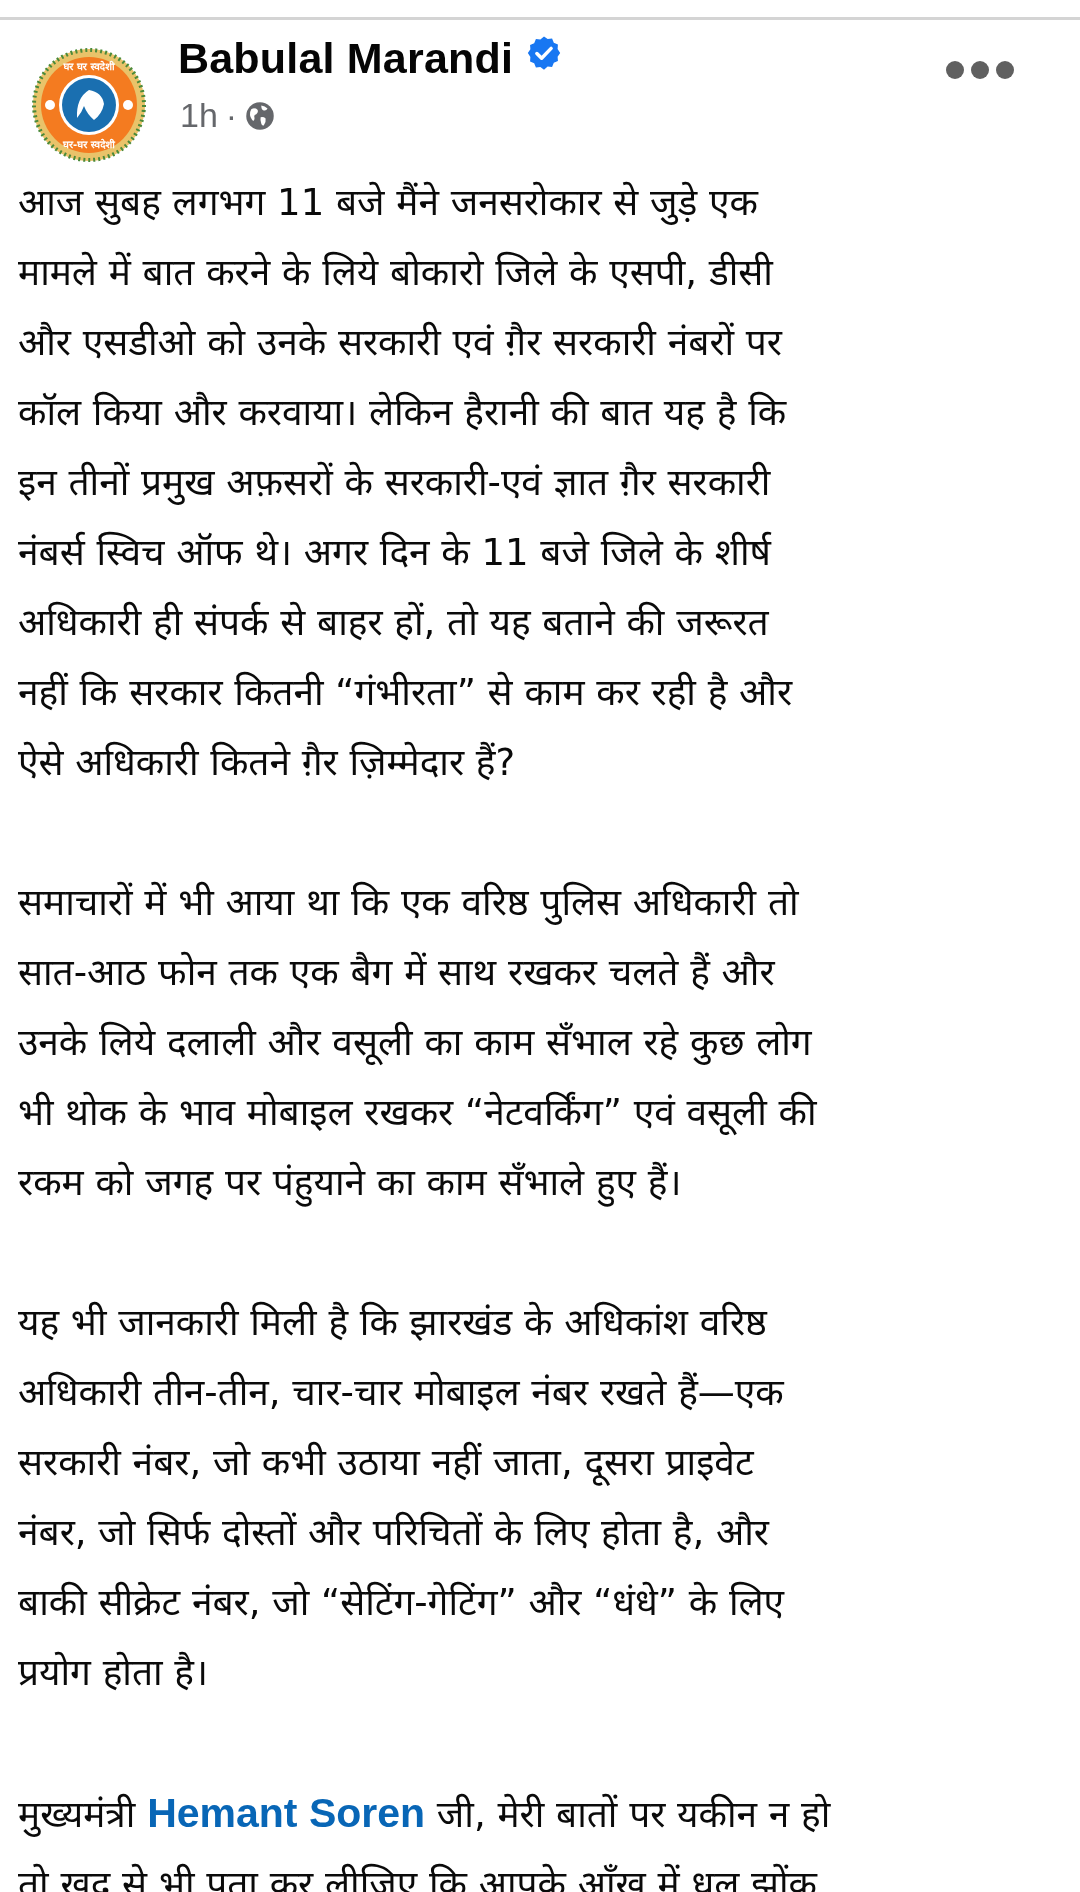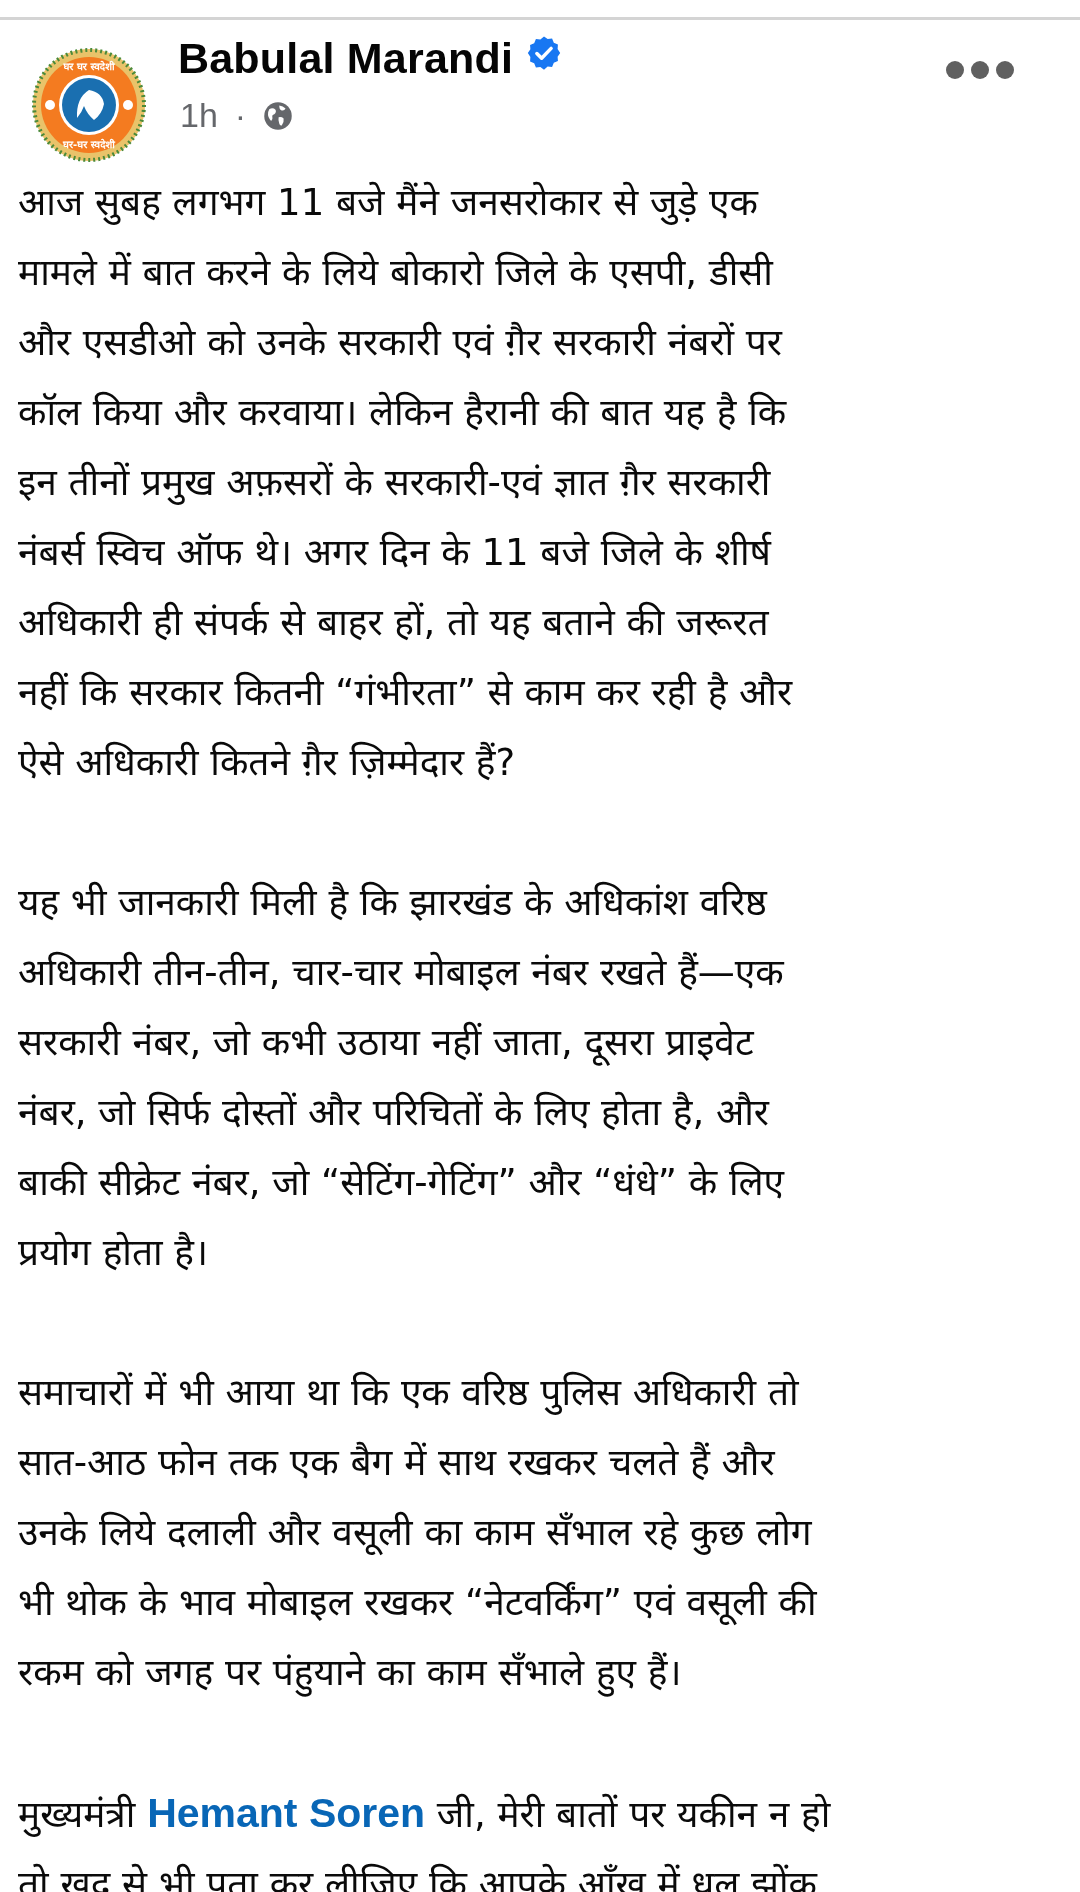--- a/index.html
+++ b/index.html
@@ -4,21 +4,21 @@
 <style>
   html, body { margin: 0; padding: 0; background: #ffffff; }
   body { width: 1080px; height: 1892px; overflow: hidden; position: relative; font-family: "DejaVu Sans", "Liberation Sans", sans-serif; color: #0a0a0a; }
   .top-divider { position: absolute; left: 0; top: 17px; width: 1080px; height: 3px; background: #d4d4d4; }
   .post-header { position: absolute; left: 0; top: 20px; width: 1068px; height: 130px; }
   .avatar { position: absolute; left: 32px; top: 28px; width: 114px; height: 114px; border-radius: 50%; }
   .avatar svg { width: 114px; height: 114px; display: block; }
   .author-name { position: absolute; left: 178px; top: 14px; font-family: "Liberation Sans", sans-serif; font-weight: bold; font-size: 43px; color: #050505; letter-spacing: 0.2px; white-space: nowrap; display: flex; }
   .verified { display: inline-block; width: 38px; height: 38px; margin-left: 12px; }
   .verified svg { width: 38px; height: 38px; display: block; }
-  .meta { position: absolute; left: 180px; top: 76px; display: flex; align-items: center; font-family: "Liberation Sans", sans-serif; font-size: 34px; color: #65676b; gap: 9px; }
+  .meta { position: absolute; left: 180px; top: 76px; display: flex; align-items: center; font-family: "Liberation Sans", sans-serif; font-size: 34px; color: #65676b; }
   .meta .dot { margin: 0 8px; }
   .globe { display: inline-block; width: 30px; height: 30px; }
   .globe svg { width: 30px; height: 30px; display: block; }
   .more-button { position: absolute; right: 54px; top: 36px; width: 68px; height: 28px; display: flex; justify-content: space-between; align-items: center; cursor: pointer; }
   .more-button span { width: 18px; height: 18px; background: #606060; border-radius: 50%; display: block; }
   .post-body { position: absolute; left: 18px; top: 168px; width: 1040px; font-family: "DejaVu Sans", sans-serif; font-size: 37px; line-height: 70px; color: #0a0a0a; }
   .para { margin: 0 0 70px 0; white-space: pre-line; }
   .mention { color: #0866b6; font-family: "Liberation Sans", sans-serif; font-weight: bold; font-size: 41px; cursor: pointer; margin-top: 28px; }
 </style>
 </head>
@@ -75,26 +75,26 @@
 <div class="post-body">
   <p class="para">आज सुबह लगभग 11 बजे मैंने जनसरोकार से जुड़े एक
 मामले में बात करने के लिये बोकारो जिले के एसपी, डीसी
 और एसडीओ को उनके सरकारी एवं ग़ैर सरकारी नंबरों पर
 कॉल किया और करवाया। लेकिन हैरानी की बात यह है कि
 इन तीनों प्रमुख अफ़सरों के सरकारी-एवं ज्ञात ग़ैर सरकारी
 नंबर्स  स्विच ऑफ थे। अगर दिन के 11 बजे जिले के शीर्ष
 अधिकारी ही संपर्क से बाहर हों, तो यह बताने की जरूरत
 नहीं कि सरकार कितनी “गंभीरता” से काम कर रही है और
 ऐसे अधिकारी कितने ग़ैर ज़िम्मेदार हैं?</p>
+  <p class="para">समाचारों में भी आया था कि एक वरिष्ठ पुलिस अधिकारी तो
+सात-आठ फोन तक एक बैग में साथ रखकर चलते हैं और
+उनके लिये दलाली और वसूली का काम सँभाल रहे कुछ लोग
+भी थोक के भाव मोबाइल रखकर “नेटवर्किंग” एवं वसूली की
+रकम को जगह पर पंहुयाने का काम सँभाले हुए हैं।</p>
   <p class="para">यह भी जानकारी मिली है कि झारखंड के अधिकांश वरिष्ठ
 अधिकारी तीन-तीन, चार-चार मोबाइल नंबर रखते हैं—एक
 सरकारी नंबर, जो कभी उठाया नहीं जाता, दूसरा प्राइवेट
 नंबर, जो सिर्फ दोस्तों और परिचितों के लिए होता है, और
 बाकी सीक्रेट नंबर, जो “सेटिंग-गेटिंग” और “धंधे” के लिए
 प्रयोग होता है।</p>
-  <p class="para">समाचारों में भी आया था कि एक वरिष्ठ पुलिस अधिकारी तो
-सात-आठ फोन तक एक बैग में साथ रखकर चलते हैं और
-उनके लिये दलाली और वसूली का काम सँभाल रहे कुछ लोग
-भी थोक के भाव मोबाइल रखकर “नेटवर्किंग” एवं वसूली की
-रकम को जगह पर पंहुयाने का काम सँभाले हुए हैं।</p>
   <p class="para"><span>मुख्यमंत्री </span><span class="mention">Hemant Soren</span><span> जी, मेरी बातों पर यकीन न हो
 तो खुद से भी पता कर लीजिए कि आपके आँख में धूल झोंक</span></p>
 </div>
 
 </body></html>

